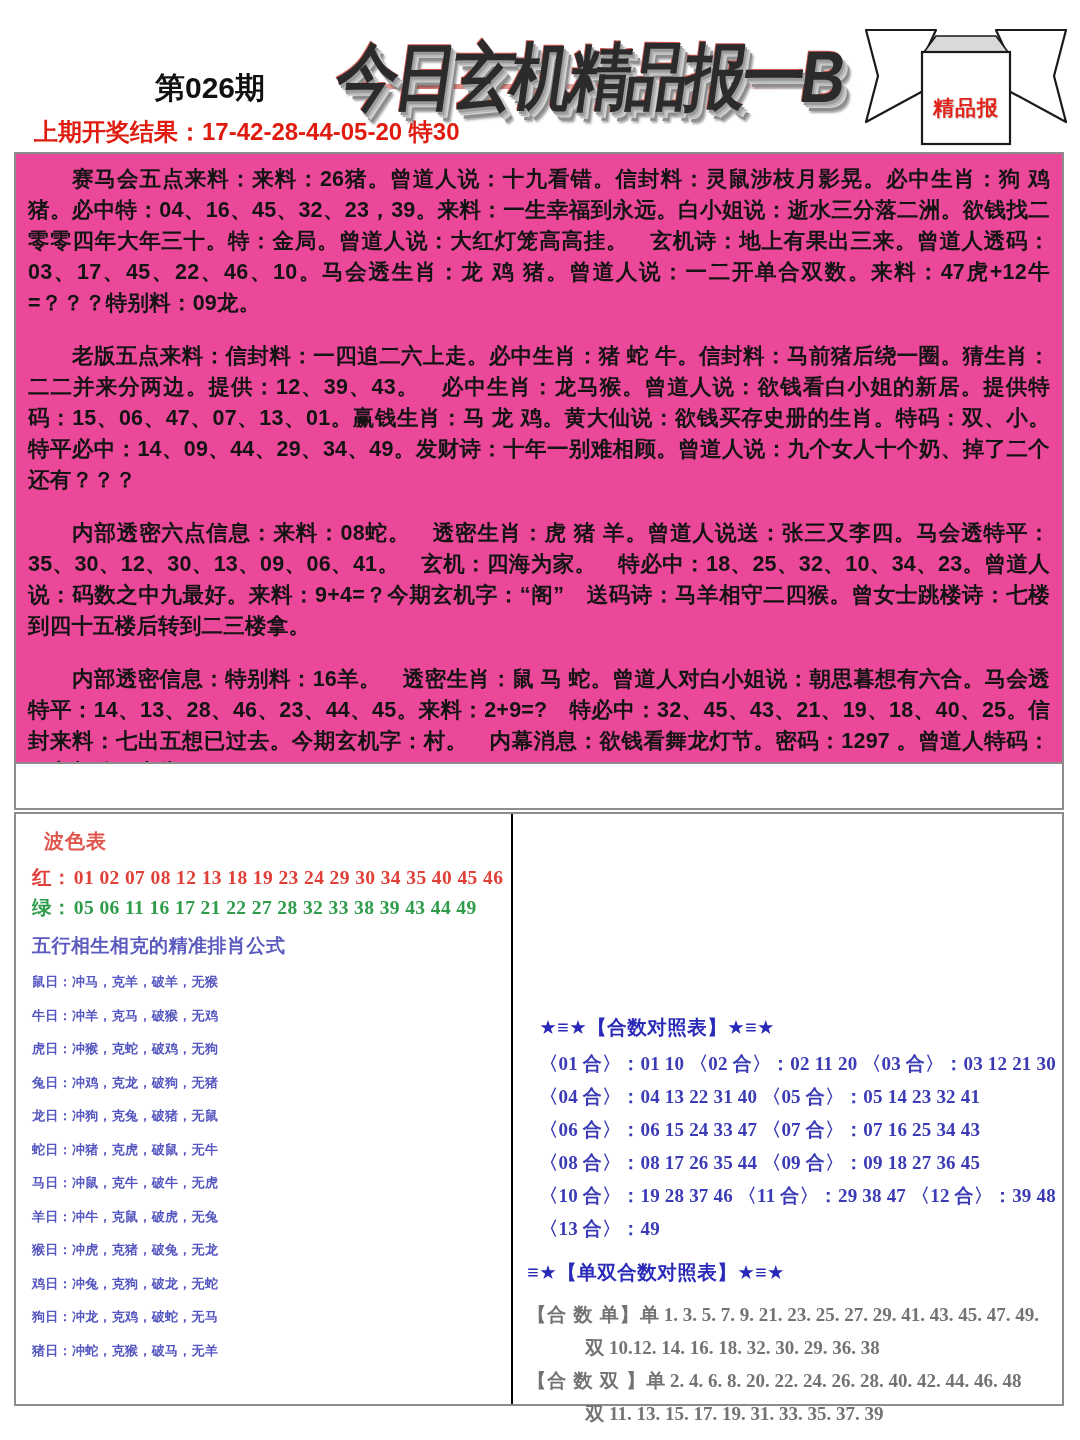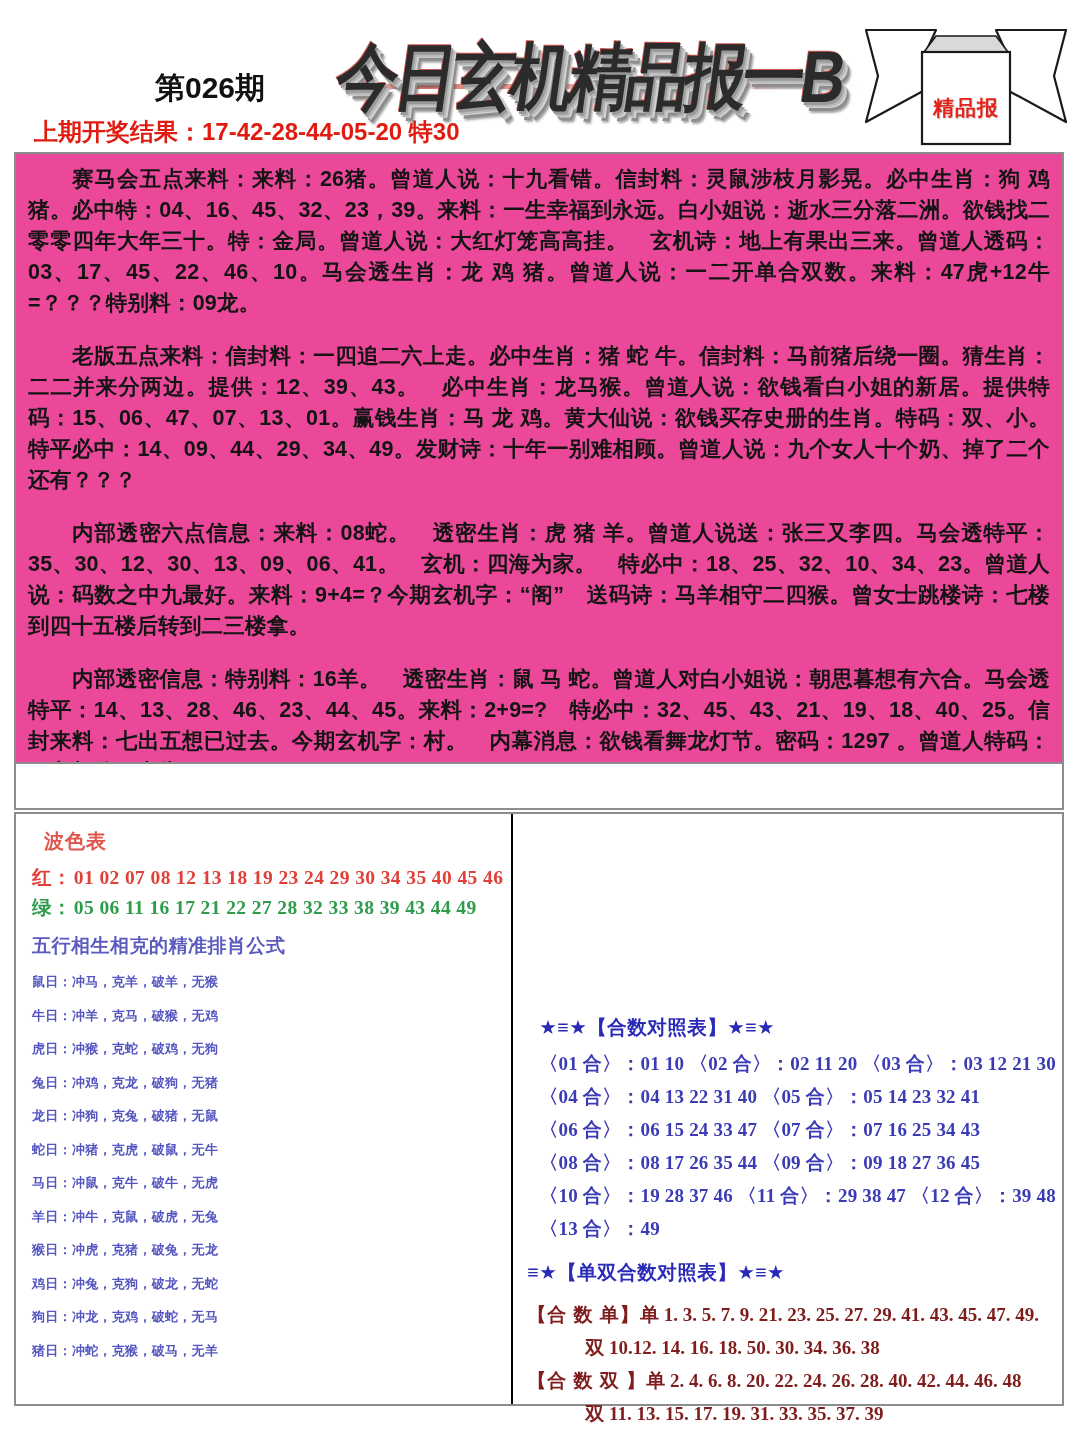--- a/index.html
+++ b/index.html
@@ -223,21 +223,21 @@
     line-height: 33px;
     white-space: nowrap;
     letter-spacing: .2px;
   }
   .right-block-top { margin-top: 186px; margin-left: 12px; }
   .he-title.second { margin-top: 14px; margin-bottom: 12px; }
   .od-row {
     font-family: "Liberation Serif", "DejaVu Serif", serif;
     font-size: 19px;
     font-weight: 700;
-    color: #7f1d1d;
+    color: #737373;
     line-height: 33px;
     white-space: nowrap;
   }
   .od-row .tag {
     font-family: "Liberation Sans", "DejaVu Sans", sans-serif;
     font-weight: 700;
     letter-spacing: 1px;
   }
   .od-row.indent { padding-left: 58px; }
 </style>
@@ -317,21 +317,21 @@
     <div>
       <div class="he-title second">≡★【单双合数对照表】★≡★</div>
 
       <div class="od-row">
         <span class="tag">【合 数 单】</span><span>单</span>
         <span>1. 3. 5. 7. 9. 21. 23. 25. 27. 29. 41. 43. 45. 47. 49.</span>
       </div>
 
       <div class="od-row indent">
         <span>双</span>
-        <span>10.12. 14. 16. 18. 50. 30. 34. 36. 38</span>
+        <span>10.12. 14. 16. 18. 32. 30. 29. 36. 38</span>
       </div>
 
       <div class="od-row">
         <span class="tag">【合 数 双 】</span><span>单</span>
         <span>2. 4. 6. 8. 20. 22. 24. 26. 28. 40. 42. 44. 46. 48</span>
       </div>
 
       <div class="od-row indent">
         <span>双</span>
         <span>11. 13. 15. 17. 19. 31. 33. 35. 37. 39</span>

